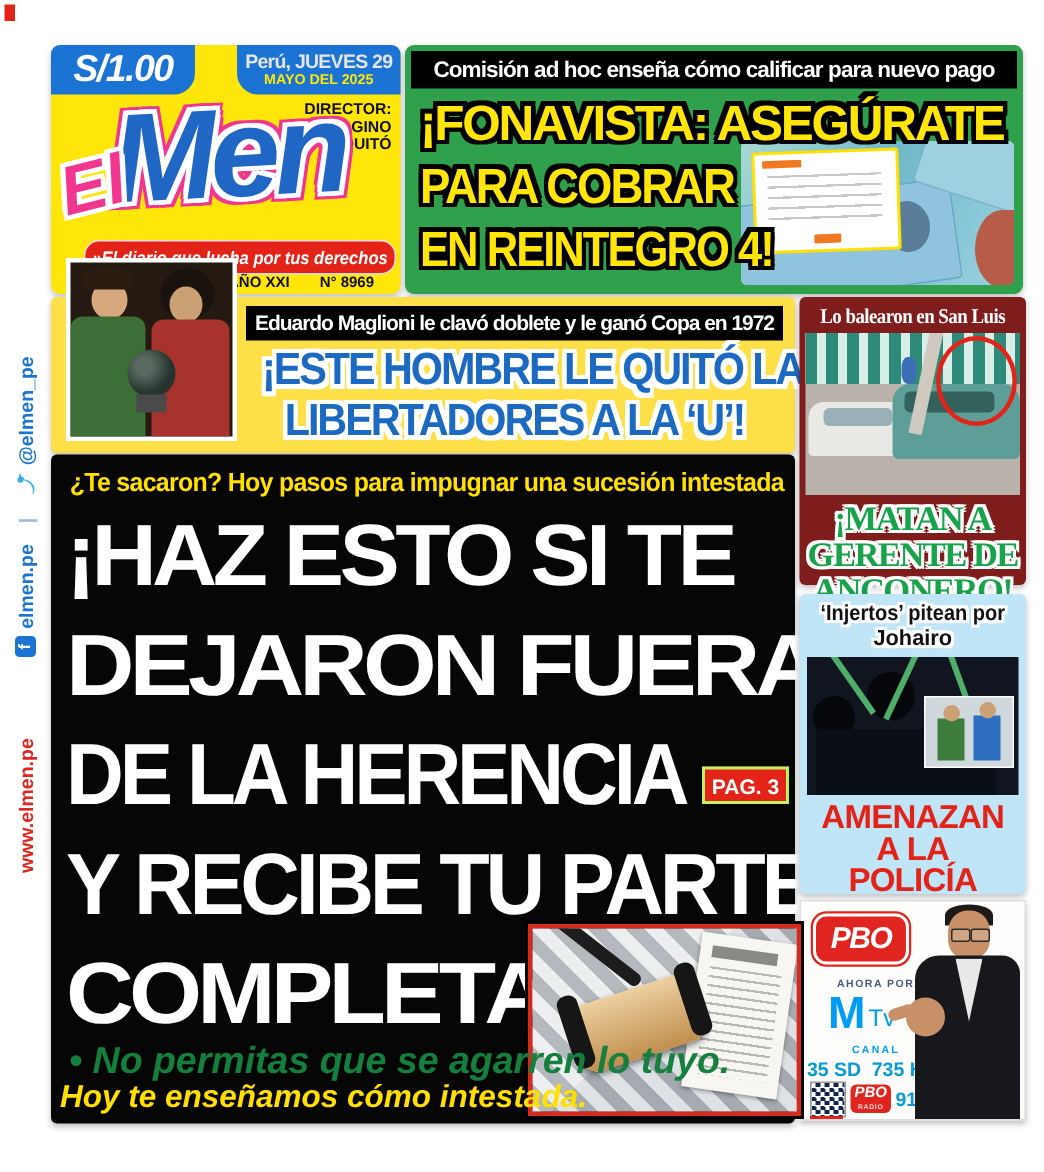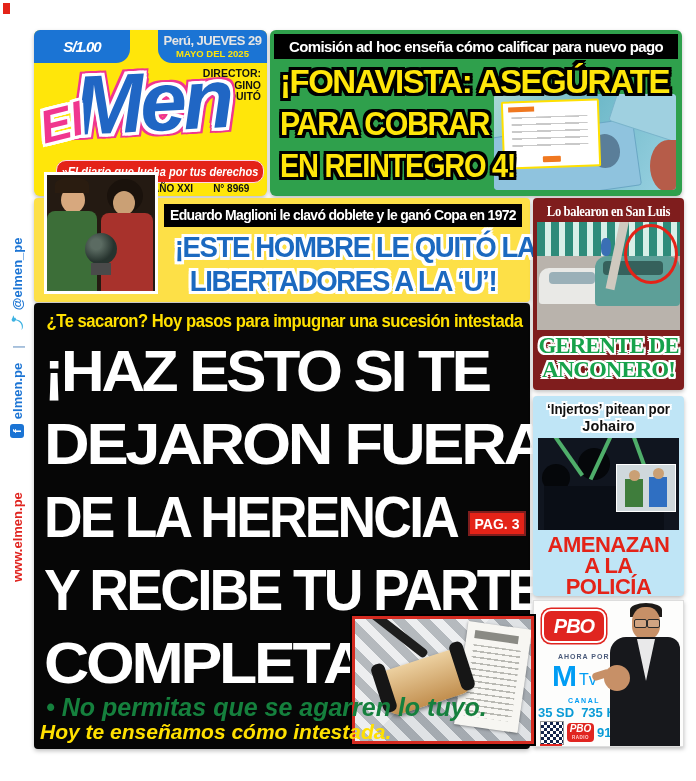--- a/index.html
+++ b/index.html
@@ -55,21 +55,21 @@
           <path d="M12.8 1.4l3 .9-2.8 1.2z" fill="#3db2e2"></path>
         </svg>
       </span>
       <span class="b nw" style="color:#1b74d4;font-size:13px;">@elmen_pe</span>
     </span>
   </div>
 
   <div class="abs box-shadow" style="left:34px;top:30px;width:233px;height:166px;background:#ffe60a;border-radius:6px;">
     <div class="abs" style="left:0;top:0;width:96px;height:33px;background:#1b74d4;border-radius:6px 0 14px 0;
                 display:flex;align-items:center;justify-content:center;">
-      <span class="b i" style="color:#fff;font-size:15px;letter-spacing:-1px;">S/1.00</span>
+      <span class="b i" style="color:#fff;font-size:25px;letter-spacing:-1px;">S/1.00</span>
     </div>
     <div class="abs ctr" style="left:124px;top:0;width:109px;height:33px;background:#1b74d4;border-radius:0 6px 0 14px;padding-top:3px;box-sizing:border-box;">
       <div class="b nw" style="color:#e5e5e5;font-size:13px;letter-spacing:-0.5px;">Perú, JUEVES 29</div>
       <div class="b nw" style="color:#ffe60a;font-size:9.5px;">MAYO DEL 2025</div>
     </div>
     <div class="abs" style="right:6px;top:38px;text-align:right;color:#111;font-size:10.5px;line-height:11.5px;font-weight:bold;">
       <div>DIRECTOR:</div>
       <div>GINO</div>
       <div>QUITÓ</div>
     </div>
@@ -139,21 +139,21 @@
 
   <div class="abs box-shadow" style="left:34px;top:303px;width:496px;height:446px;background:#060606;border-radius:4px;">
     <div class="abs ctr" style="left:0;top:8px;width:496px;">
       <span class="b nw" style="display:inline-block;color:#ffe000;font-size:17.5px;letter-spacing:-0.5px;transform:scaleX(0.95);">¿Te sacaron? Hoy pasos para impugnar una sucesión intestada</span>
     </div>
     <div class="hl" style="top:32px;transform:scaleX(1.04);">¡HAZ ESTO SI TE</div>
     <div class="hl" style="top:105px;transform:scaleX(1.09);">DEJARON FUERA</div>
     <div class="hl" style="top:178px;transform:scaleX(0.92);">DE LA HERENCIA</div>
     <div class="hl" style="top:251px;transform:scaleX(0.95);">Y RECIBE TU PARTE</div>
     <div class="hl" style="top:324px;transform:scaleX(1.08);">COMPLETA!</div>
-    <div class="abs" style="left:434px;top:208px;width:58px;height:25px;background:#e42318;border:2px solid #7f1d1d;
+    <div class="abs" style="left:434px;top:208px;width:58px;height:25px;background:#e42318;border:2px solid #bef264;
                 display:flex;align-items:center;justify-content:center;box-sizing:border-box;z-index:7;">
       <span class="b nw" style="color:#fff;font-size:14px;">PAG. 3</span>
     </div>
 
     <div class="abs" style="left:318px;top:313px;width:176px;height:122px;border:3px solid #d42a20;box-shadow:0 0 0 2px #000;
                 overflow:hidden;z-index:6;
                 background:linear-gradient(135deg,#d7dadd 0 45%,#b9bfc5 45% 100%);">
       <div class="abs" style="left:-20px;top:-20px;width:240px;height:180px;
                   background:repeating-linear-gradient(45deg,rgba(255,255,255,.55) 0 9px,rgba(140,146,152,.45) 9px 18px);"></div>
       <div class="abs" style="right:6px;top:6px;width:64px;height:104px;background:#f7f6f2;transform:rotate(8deg);
@@ -183,20 +183,21 @@
       <div class="abs" style="left:2px;top:46px;width:68px;height:36px;background:#e9e9e6;border-radius:10px 12px 3px 3px;">
         <div class="abs" style="left:10px;top:4px;width:46px;height:12px;background:#9ab0b8;border-radius:4px;"></div>
       </div>
       <div class="abs" style="left:58px;top:34px;width:85px;height:50px;background:#5d9f98;border-radius:12px 12px 4px 4px;">
         <div class="abs" style="left:8px;top:5px;width:60px;height:14px;background:#35615c;border-radius:4px;"></div>
       </div>
       <div class="abs" style="left:76px;top:-4px;width:9px;height:72px;background:#cfc9bf;transform:rotate(12deg);"></div>
       <div class="abs" style="right:2px;top:2px;width:48px;height:54px;border:3px solid #e42318;border-radius:50%;"></div>
     </div>
     <div class="abs ctr" style="left:0;top:136px;width:151px;">
+      <div class="mat ow2">¡MATAN A</div>
       <div class="mat ow2">GERENTE DE</div>
       <div class="mat ow2">ANCONERO!</div>
     </div>
   </div>
 
   <div class="abs box-shadow" style="left:533px;top:396px;width:151px;height:200px;background:#bfe5f6;border-radius:4px;">
     <div class="abs ctr" style="left:0;top:5px;width:151px;">
       <div class="b nw ow2" style="color:#111;font-size:14.5px;line-height:17px;transform:scaleX(0.92);">‘Injertos’ pitean por</div>
       <div class="b nw ow2" style="color:#111;font-size:14.5px;line-height:17px;">Johairo</div>
     </div>

